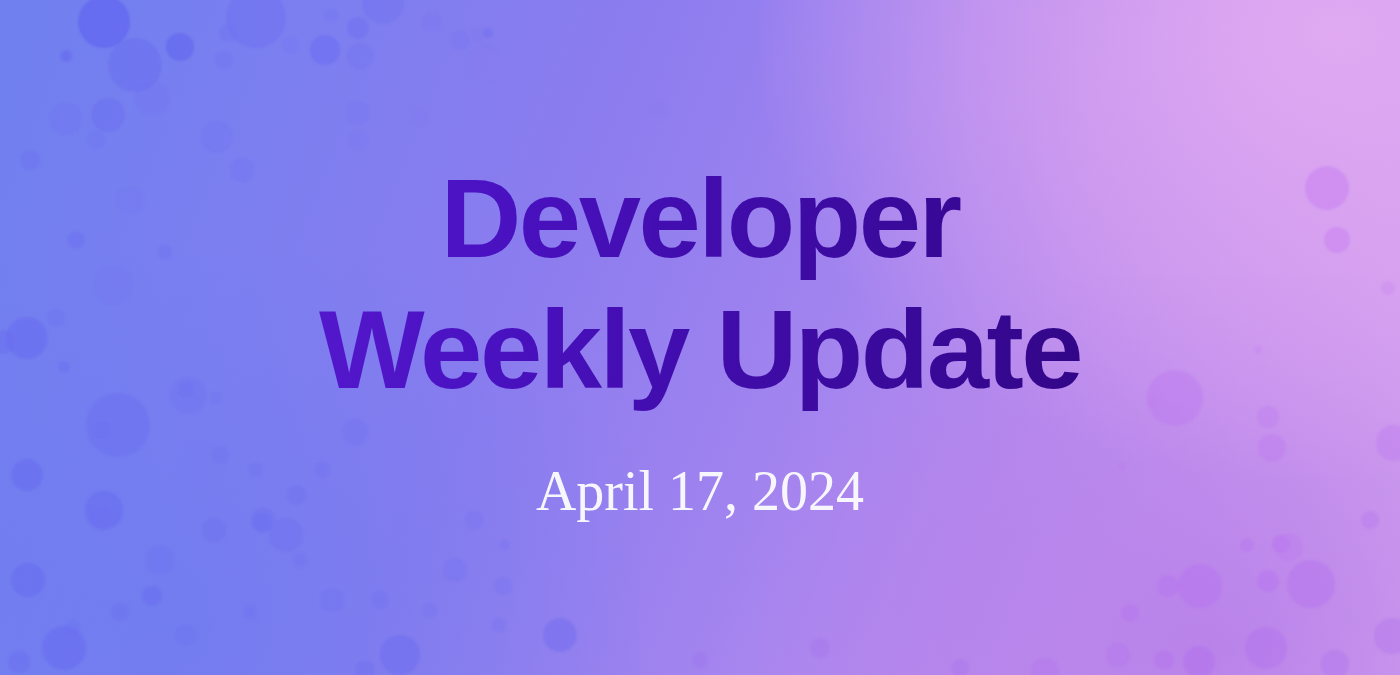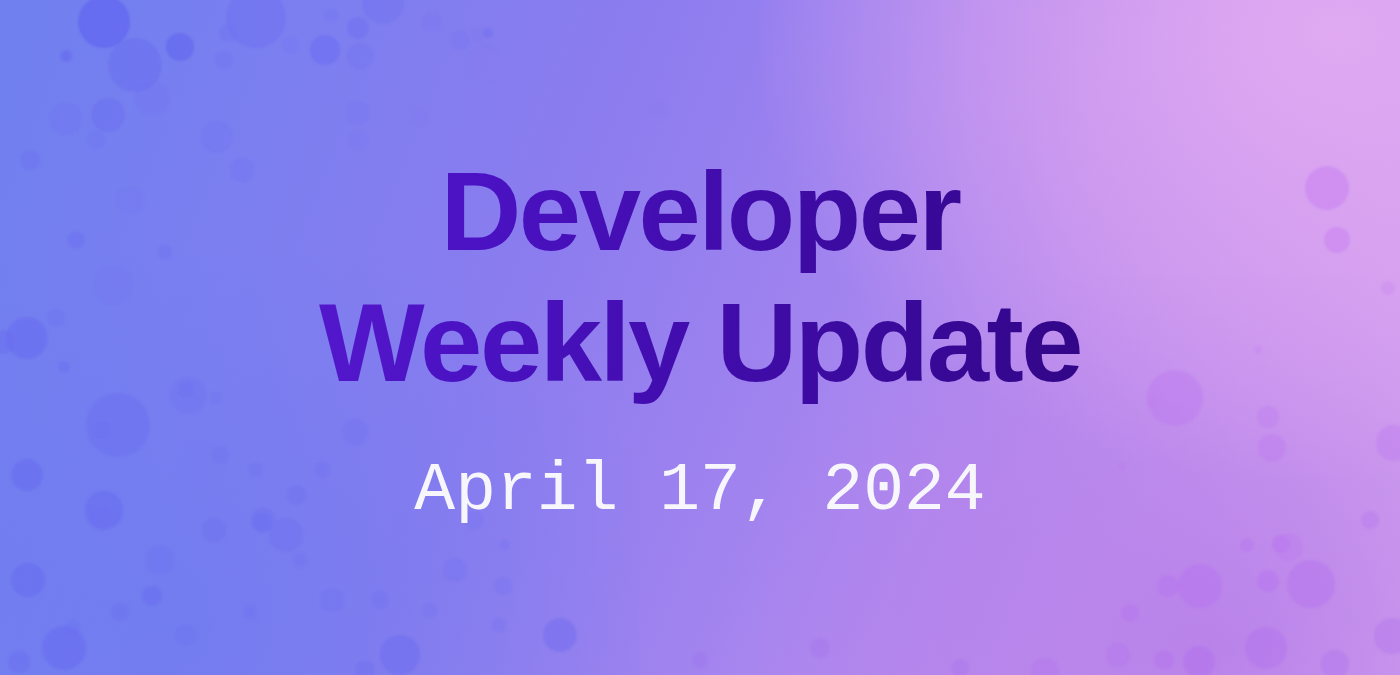--- a/index.html
+++ b/index.html
@@ -97,23 +97,23 @@
     -webkit-background-clip: text;
     background-clip: text;
     color: transparent;
     -webkit-text-fill-color: transparent;
     white-space: pre-line;
   }
 
   .subtitle {
     margin: 46px 0 0 0;
     text-align: center;
-    font-family: Liberation Mono, monospace;
+    font-family: Liberation Serif, serif;
     font-weight: 400;
-    font-size: 68px;
+    font-size: 56px;
     line-height: 1.1;
     letter-spacing: 0px;
     color: #f8f6fd;
   }
 </style>
 </head>
 <body>
 
 <div class="banner">
 

